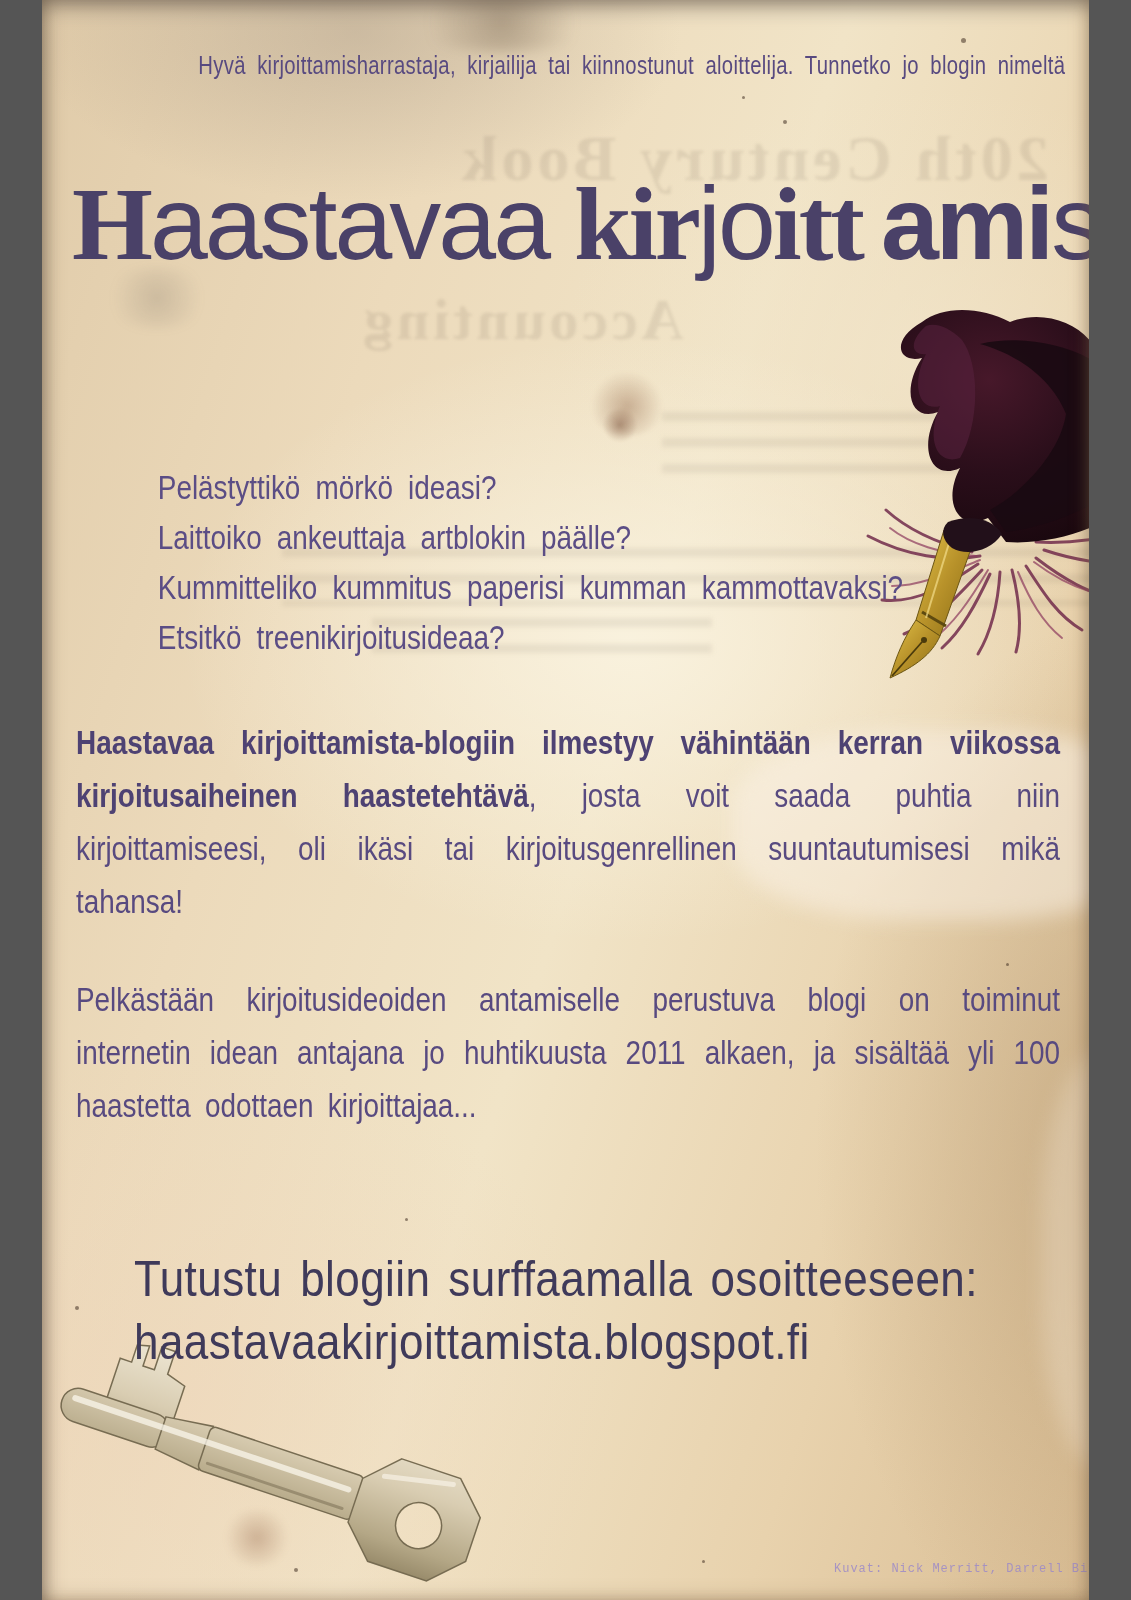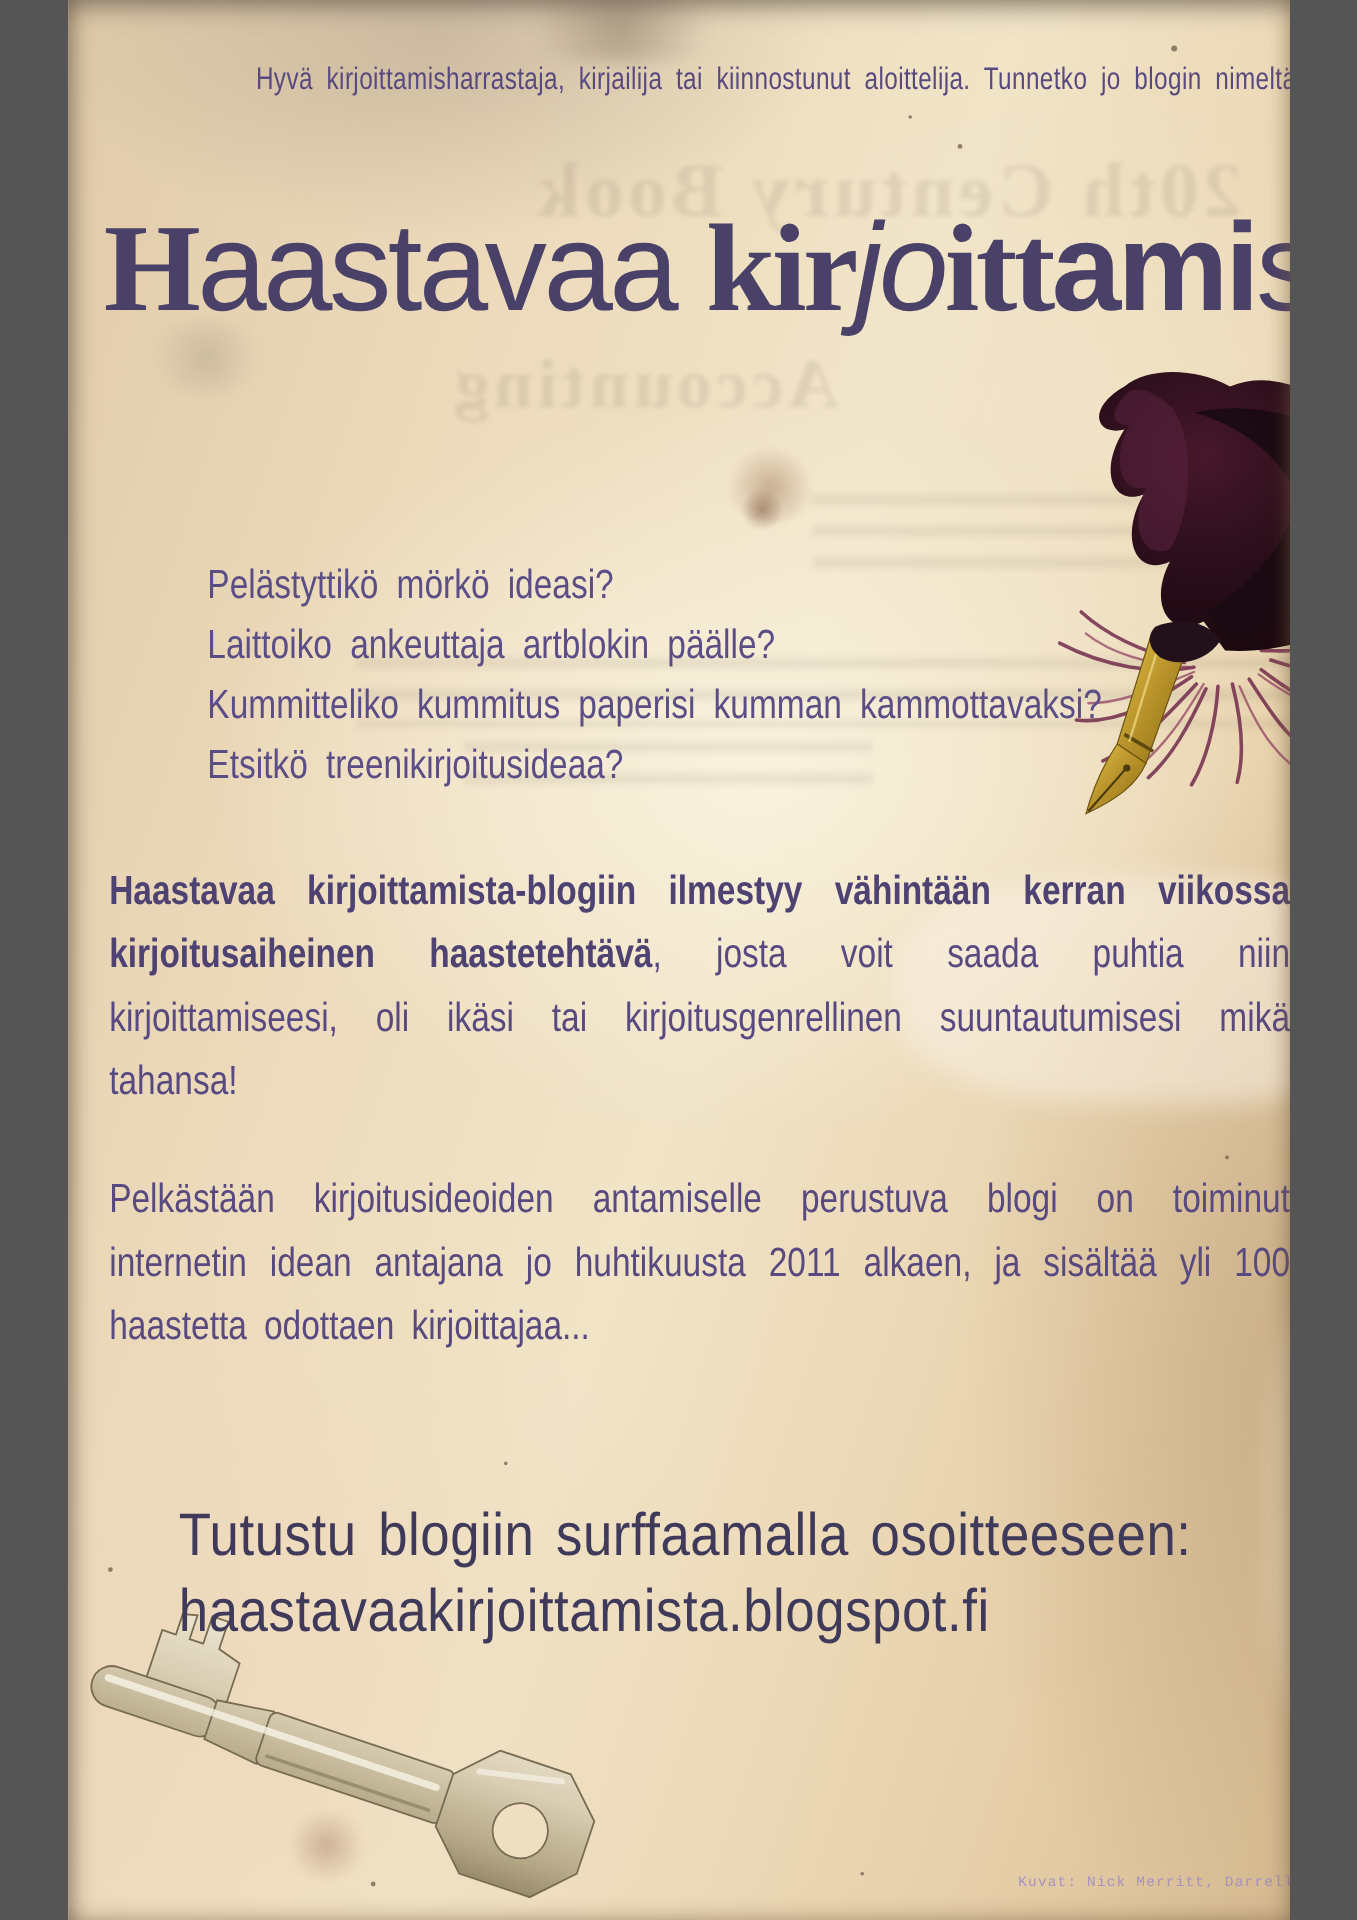--- a/index.html
+++ b/index.html
@@ -10,20 +10,21 @@
     overflow:hidden;
     font-family:"Liberation Sans", sans-serif;
     background-color:#ead7b6;
     background-image:
       radial-gradient(ellipse 620px 420px at 56% 40%, rgba(250,243,224,0.9), rgba(250,243,224,0) 72%),
       radial-gradient(ellipse 520px 380px at 84% 22%, rgba(242,230,204,0.65), rgba(242,230,204,0) 70%),
       radial-gradient(ellipse 600px 480px at 12% 88%, rgba(238,213,186,0.55), rgba(238,213,186,0) 75%),
       radial-gradient(ellipse 420px 760px at 102% 72%, rgba(178,148,108,0.5), rgba(178,148,108,0) 70%),
       radial-gradient(ellipse 500px 260px at 30% 2%, rgba(150,135,120,0.35), rgba(150,135,120,0) 65%),
       linear-gradient(108deg,#e0cba9 0%,#ecdabb 28%,#f1e4c7 52%,#e8d2ad 78%,#d9bd94 100%);
+    padding-left: 29px;
   }
   .edge-vignette{
     position:absolute;inset:0;pointer-events:none;z-index:40;
     box-shadow:
       inset 0 14px 20px -8px rgba(92,82,72,0.6),
       inset 14px 0 20px -12px rgba(80,62,45,0.55),
       inset -12px 0 18px -10px rgba(130,100,65,0.4),
       inset 0 -12px 18px -10px rgba(130,100,68,0.35);
   }
   
@@ -54,22 +55,22 @@
     transform:scaleX(0.78);
   }
   .title{
     position:absolute;left:30px;top:166px;z-index:10;
     font-family:"Liberation Serif", serif;
     font-size:104px;color:#4a4168;white-space:nowrap;
     letter-spacing:-3px;line-height:1.1;
   }
   .title .t-serif{font-family:Liberation Sans, sans-serif;font-weight:normal;}
   .title .t-serif-b{font-family:"Liberation Serif", serif;font-weight:bold;}
-  .title .t-sans{font-family:"Liberation Sans", sans-serif;font-weight:normal;font-style:italic;}
-  .title .t-sans-b{font-family:"Liberation Sans", sans-serif;font-weight:bold;}
+  .title .t-sans{font-family:"Liberation Sans", sans-serif;font-weight:normal;}
+  .title .t-sans-b{font-family:"Liberation Sans", sans-serif;font-weight:bold;margin-left:19px;}
   .questions{
     position:absolute;left:34px;top:462px;z-index:10;
     font-size:34px;line-height:50px;color:#5b4d85;
     word-spacing:9px;white-space:nowrap;
     transform:scaleX(0.82);
   }
   .para{
     position:absolute;left:34px;z-index:10;
     width:1200px;
     font-size:34px;line-height:53px;color:#584a80;

